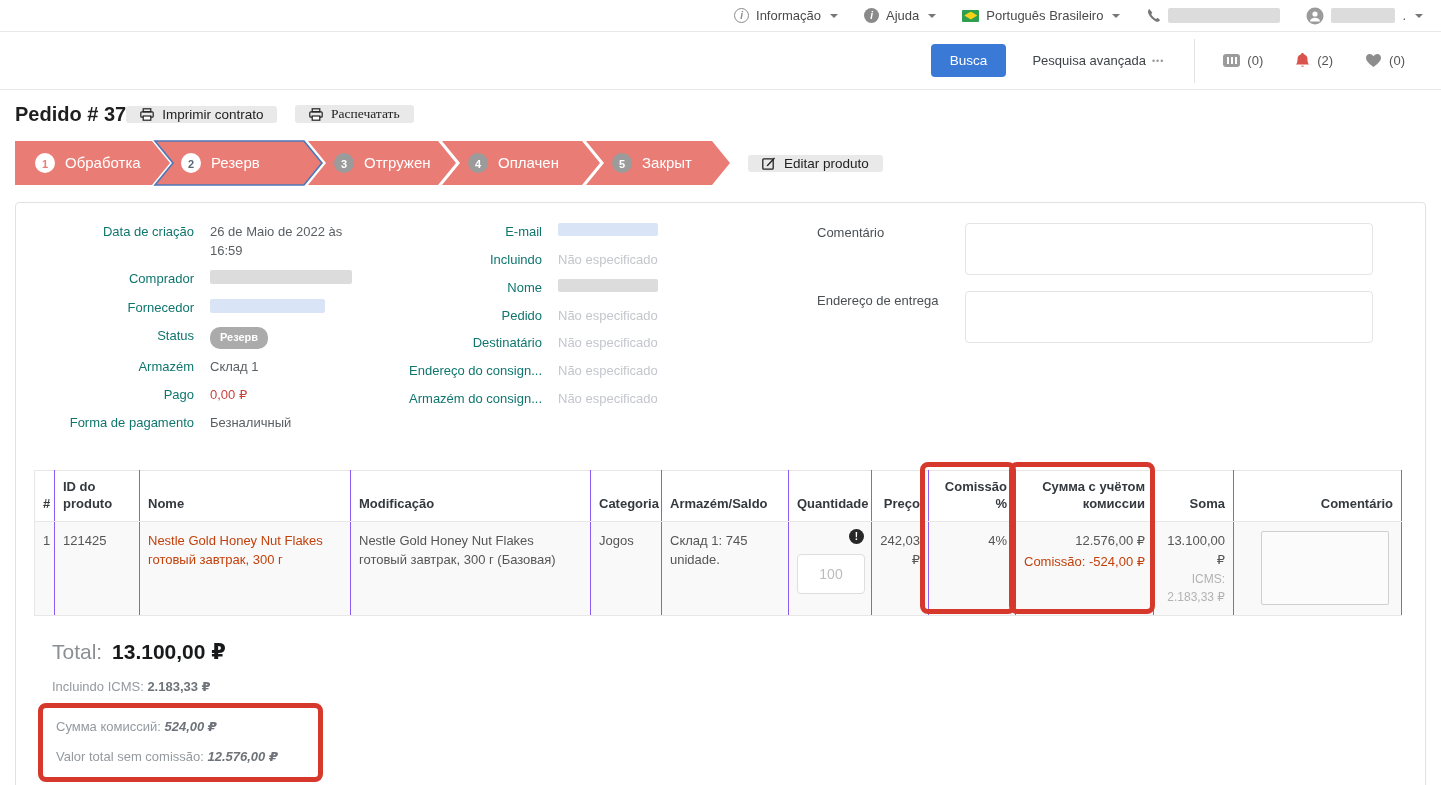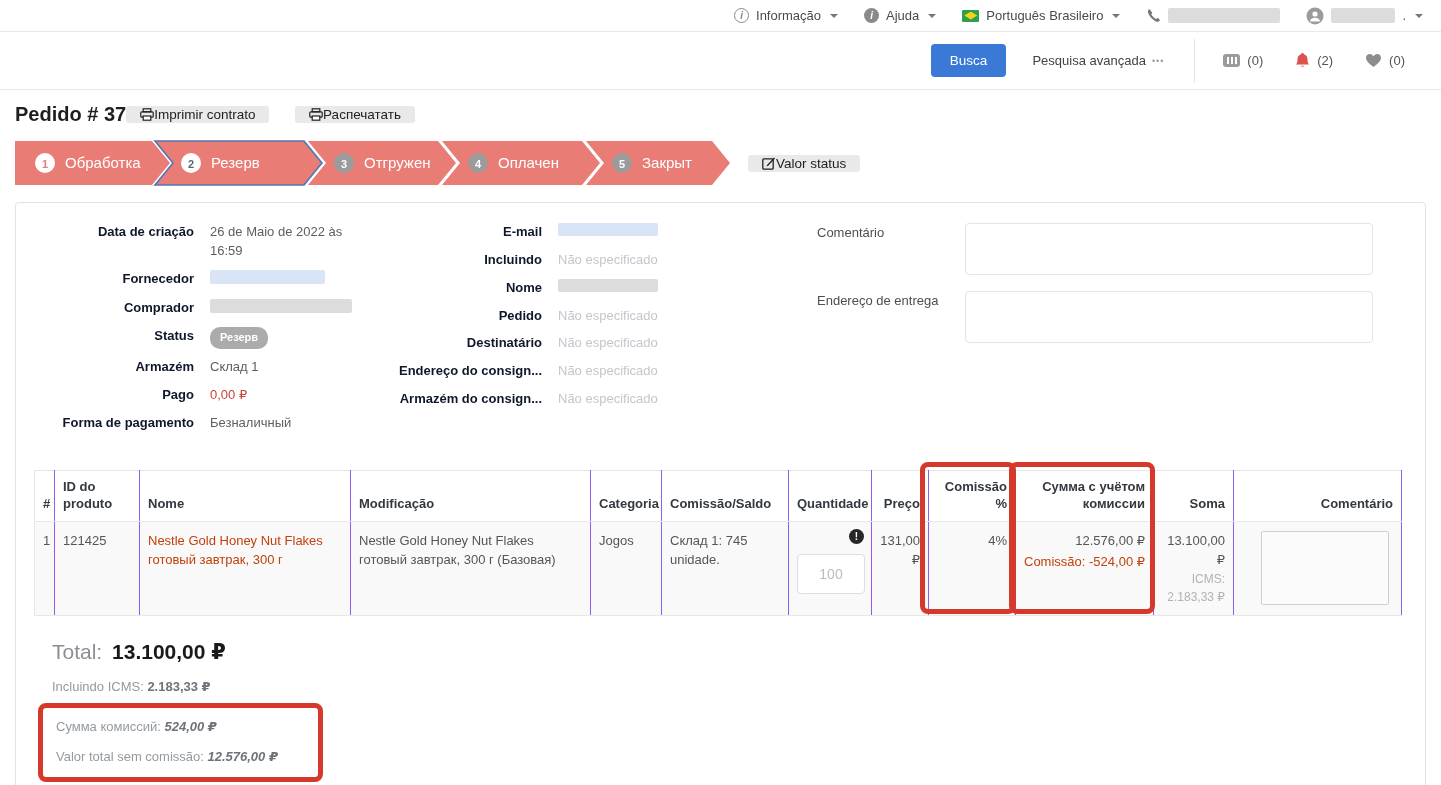--- a/index.html
+++ b/index.html
@@ -34,37 +34,37 @@
   .counter:last-child { margin-right:14px; }
   .cols-icon { width:17px; height:13px; background:#9b9b9b; border-radius:3px; position:relative; }
   .cols-icon:before { content:""; position:absolute; left:4px; top:3px; width:2px; height:7px; background:#fff;
     box-shadow:4px 0 0 #fff, 8px 0 0 #fff; }
 
   
   .page { padding:0 15px; }
   .page-head { margin-top:13px; display:flex; align-items:center; }
   .page-title { font-size:20px; font-weight:bold; color:#1f1f1f; }
   .btn-gray { background:#e9e9e9; border:none; border-radius:3px; padding:1px 14px;
-    font-size:13.5px; color:#222; cursor:pointer; display:inline-flex; align-items:center; }
-  .btn-gray + .btn-gray { margin-left:22px; }
+    font-size:13.5px; color:#222; cursor:pointer; display:inline-flex; align-items:center; gap:8px; }
+  .btn-gray + .btn-gray { margin-left:14px;font-family:Liberation Serif, serif; }
 
   
   .workflow-row { margin-top:14px; display:flex; align-items:center; }
   .btn-edit { margin-left:17px; }
 
   
   .panel { margin-top:16px; background:#fff; border:1px solid #e2e2e2; border-radius:4px;
     padding:20px 18px 14px 18px; min-height:566px; }
 
   .details { display:flex; }
   .dcol1 { width:330px; }
   .dcol2 { width:335px; margin-left:18px; }
   .dcol3 { flex:1; margin-left:100px; }
   .drow { display:flex; margin-bottom:9px; line-height:1.45; }
-  .dlabel { font-weight:bold; color:#0f172a; text-align:right; flex-shrink:0; }
+  .dlabel { font-weight:normal; color:#0f766e; text-align:right; flex-shrink:0; }
   .dcol1 .dlabel { width:160px; margin-right:16px; }
   .dcol2 .dlabel { width:160px; margin-right:16px; }
   .dvalue { color:#5a5f63; }
   .dvalue.dim { color:#c3c6cc; }
   .dvalue.red { color:#c9433e; }
   .badge { background:#ababab; color:#fff; font-size:11px; font-weight:bold;
     padding:3px 10px; border-radius:10px; display:inline-block; }
   .d3row { display:flex; margin-bottom:16px; }
   .d3label { width:148px; color:#4a4f54; padding-top:2px; flex-shrink:0; }
   .txtarea { width:408px; height:52px; border:1px solid #e4e4e4; border-radius:4px;
@@ -230,42 +230,42 @@
         <circle cx="607" cy="23" r="10" fill="#9b9b9b"></circle>
         <text x="607" y="27.5" text-anchor="middle" font-size="11" font-weight="bold" fill="#ffffff">5</text>
         <text x="627" y="28" font-size="15" fill="#ffffff">Закрыт</text>
       </g>
     </svg>
     <button class="btn-gray btn-edit">
       <svg width="14" height="14" viewBox="0 0 14 14">
         <rect x="0.8" y="2.8" width="10.4" height="10.4" rx="1" fill="none" stroke="#222" stroke-width="1.3"></rect>
         <path d="M5 9 L12 1.5 L13 2.5 L6 10 L4.6 10.3 Z" fill="#222"></path>
       </svg>
-      <span>Valor status</span>
+      <span>Editar produto</span>
     </button>
   </div>
 
   <section class="panel">
 
     <div class="details">
       <div class="dcol1">
         <div class="drow">
           <div class="dlabel">Data de criação</div>
           <div class="dvalue" style="width:135px;">26 de Maio de 2022 às 16:59</div>
+        </div>
+        <div class="drow">
+          <div class="dlabel">Comprador</div>
+          <div class="dvalue">
+            <span class="redact" style="width:142px;height:14px;"></span>
+          </div>
         </div>
         <div class="drow">
           <div class="dlabel">Fornecedor</div>
           <div class="dvalue">
             <span class="redact blue" style="width:115px;height:14px;"></span>
-          </div>
-        </div>
-        <div class="drow">
-          <div class="dlabel">Comprador</div>
-          <div class="dvalue">
-            <span class="redact" style="width:142px;height:14px;"></span>
           </div>
         </div>
         <div class="drow">
           <div class="dlabel">Status</div>
           <div class="dvalue">
             <span class="badge">Резерв</span>
           </div>
         </div>
         <div class="drow">
           <div class="dlabel">Armazém</div>
@@ -344,42 +344,42 @@
             <col style="width:80px">
             <col style="width:168px">
         </colgroup>
         <thead>
           <tr>
             <th>#</th>
             <th>ID do produto</th>
             <th>Nome</th>
             <th>Modificação</th>
             <th>Categoria</th>
-            <th>Comissão/Saldo</th>
+            <th>Armazém/Saldo</th>
             <th class="c">Quantidade</th>
             <th class="r">Preço</th>
             <th class="r">Comissão %</th>
             <th class="r">Сумма с учётом комиссии</th>
             <th class="r">Soma</th>
             <th class="r">Comentário</th>
           </tr>
         </thead>
         <tbody>
           <tr>
             <td>1</td>
             <td>121425</td>
             <td><a class="prod-link">Nestle Gold Honey Nut Flakes готовый завтрак, 300 г</a></td>
             <td>Nestle Gold Honey Nut Flakes готовый завтрак, 300 г (Базовая)</td>
             <td>Jogos</td>
             <td>Склад 1: 745 unidade.</td>
             <td class="qty-cell">
               <span class="excl-icon">!</span>
               <input class="qty-input" value="100" style="">
             </td>
-            <td class="r">131,00 ₽</td>
+            <td class="r">242,03 ₽</td>
             <td class="r">4%</td>
             <td class="r sum-cell">
               <div>12.576,00 ₽</div>
               <div class="line2"><a class="comm-link">Comissão: -524,00 ₽</a></div>
             </td>
             <td class="r soma-cell">
               <div>13.100,00 ₽</div>
               <div class="muted">ICMS:</div>
               <div class="muted">2.183,33 ₽</div>
             </td>

